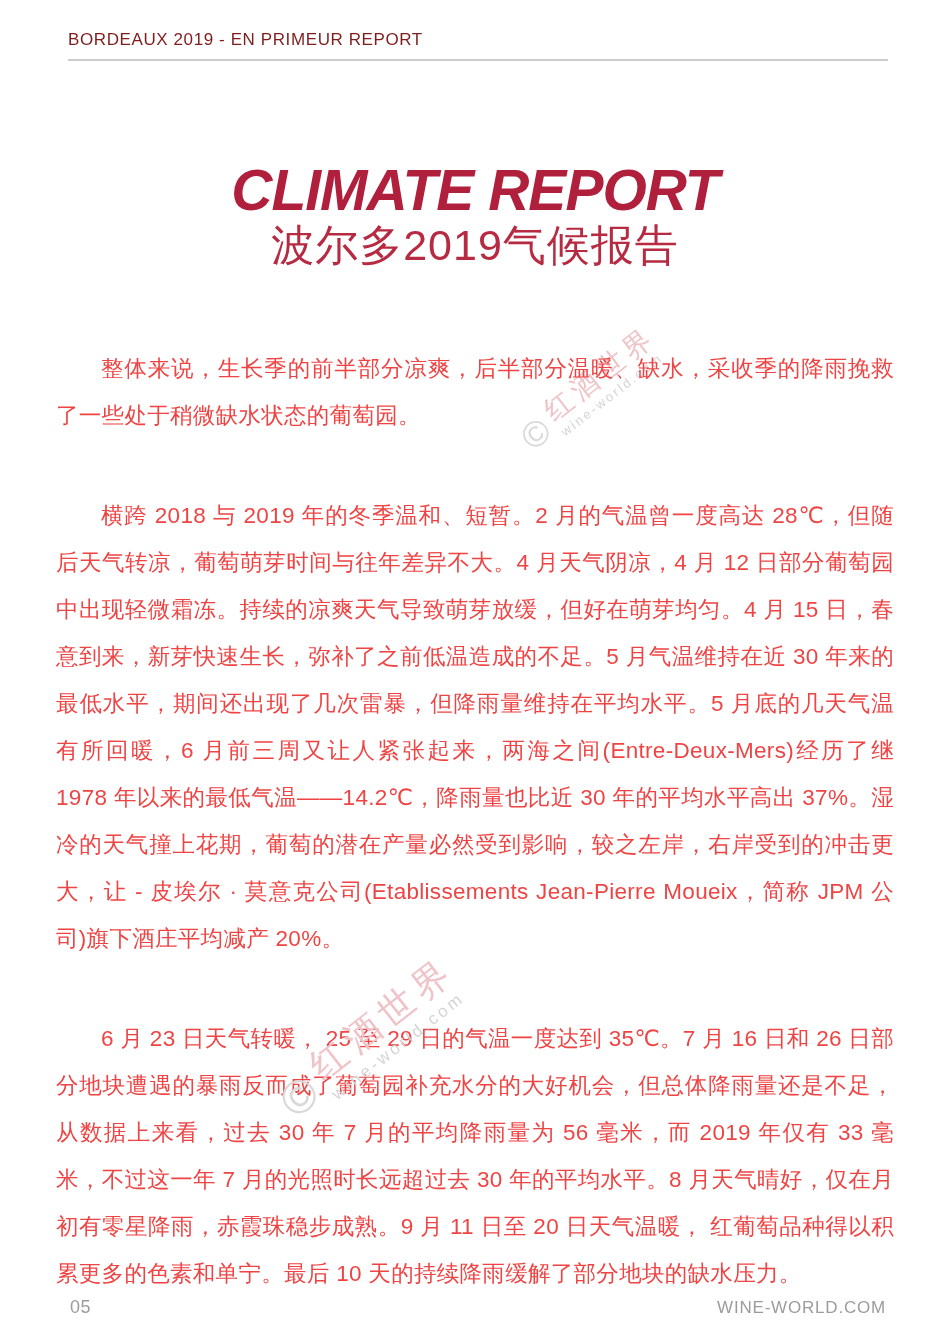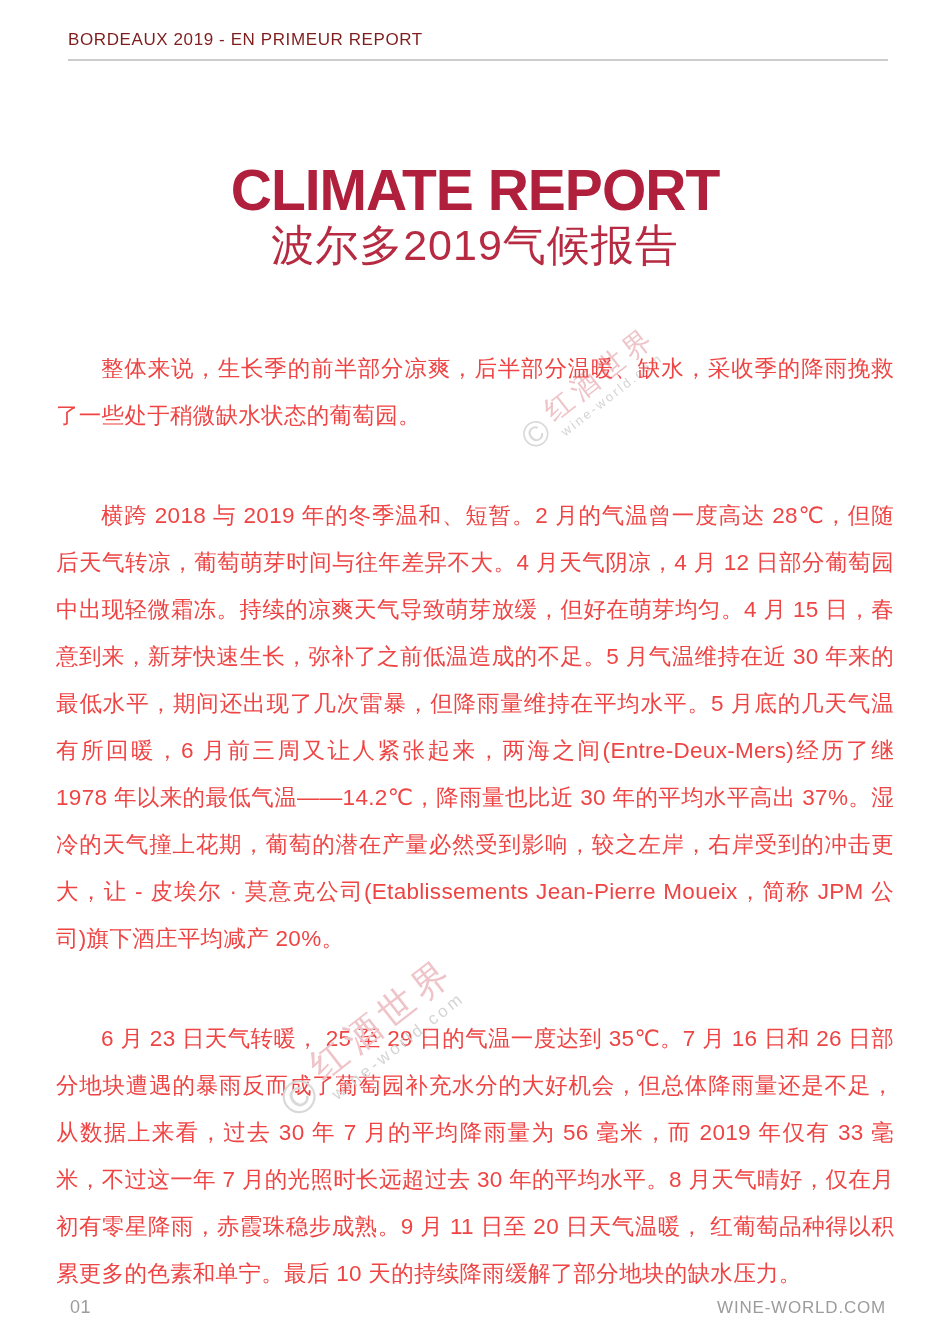--- a/index.html
+++ b/index.html
@@ -35,20 +35,21 @@
     left: 0;
     right: 0;
     text-align: center;
   }
   .title-main {
     font-size: 57px;
     line-height: 64px;
     font-weight: 700;
     letter-spacing: -1px;
     color: #b01f3b;
+    font-style: italic;
   }
   .title-sub {
     font-size: 43px;
     line-height: 46px;
     font-weight: 300;
     letter-spacing: 1px;
     color: #b62a42;
   }
 
   
@@ -149,15 +150,15 @@
 
 <div class="watermark watermark-2">
   <span class="wm-copy">©</span>
   <span class="wm-text">
     <span class="wm-brand">红酒世界</span>
     <span class="wm-site">wine-world.com</span>
   </span>
 </div>
 
 <footer class="page-footer">
-  <span class="footer-page-number">01</span>
+  <span class="footer-page-number">05</span>
   <span class="footer-site">WINE-WORLD.COM</span>
 </footer>
 
 </body></html>

